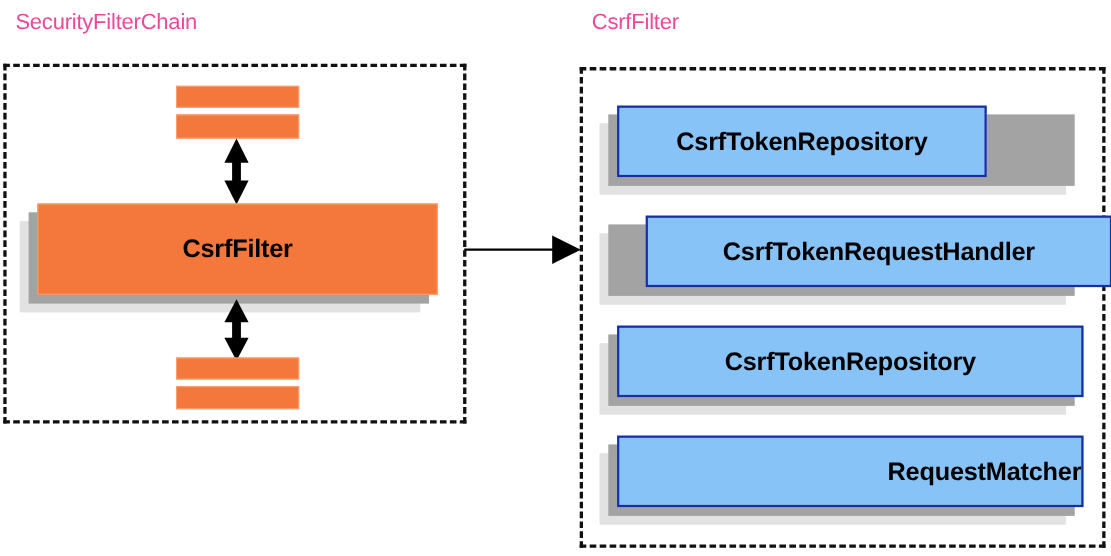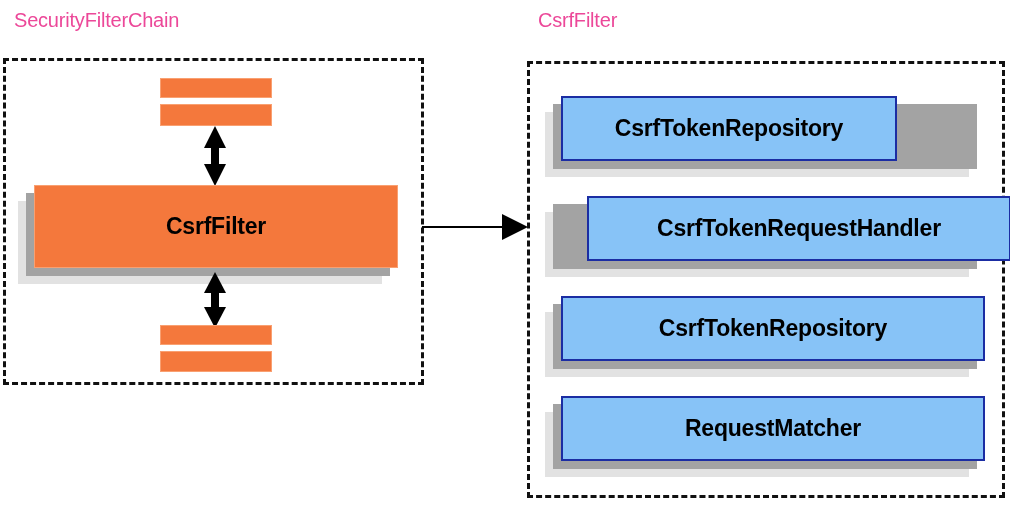--- a/index.html
+++ b/index.html
@@ -128,18 +128,18 @@
       <div class="node blue" style="left: 561px; top: 196px; width: 424px; height: 65px; margin-left: 26px;">
         <span class="node-label">CsrfTokenRequestHandler</span>
       </div>
       <div class="shadow-far" style="left: 545px; top: 312px; width: 424px; height: 65px;"></div>
       <div class="shadow-near" style="left: 553px; top: 304px; width: 424px; height: 65px;"></div>
       <div class="node blue" style="left: 561px; top: 296px; width: 424px; height: 65px;">
         <span class="node-label">CsrfTokenRepository</span>
       </div>
       <div class="shadow-far" style="left: 545px; top: 412px; width: 424px; height: 65px;"></div>
       <div class="shadow-near" style="left: 553px; top: 404px; width: 424px; height: 65px;"></div>
-      <div class="node blue" style="left: 561px; top: 396px; width: 424px; height: 65px;">
+      <div class="node blue" style="left: 561px; top: 396px; width: 424px; height: 65px; justify-content: flex-end;">
         <span class="node-label">RequestMatcher</span>
       </div>
     </div>
 
 </div>
 
 </body></html>

